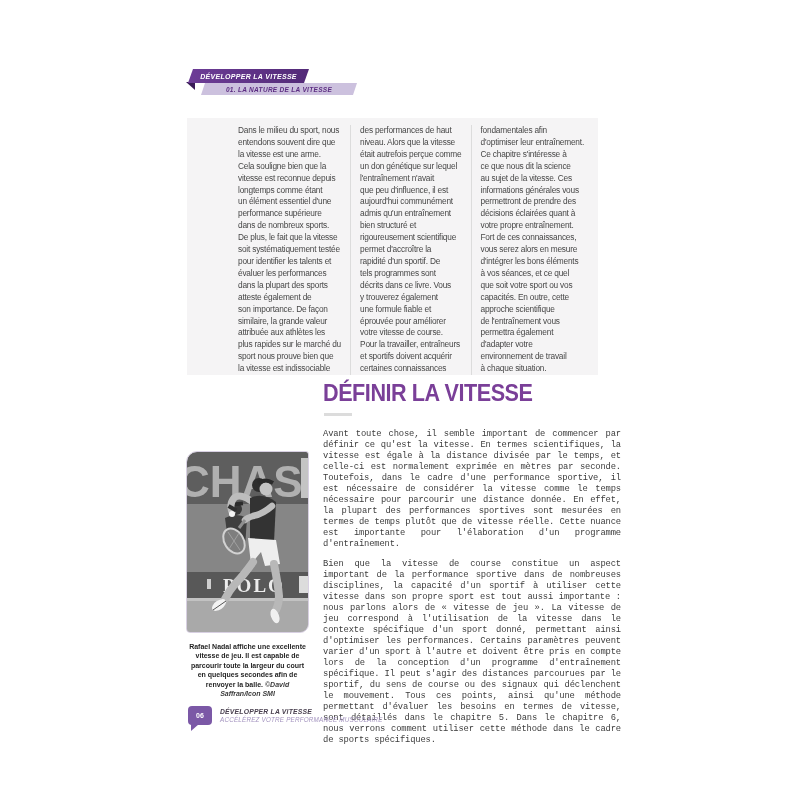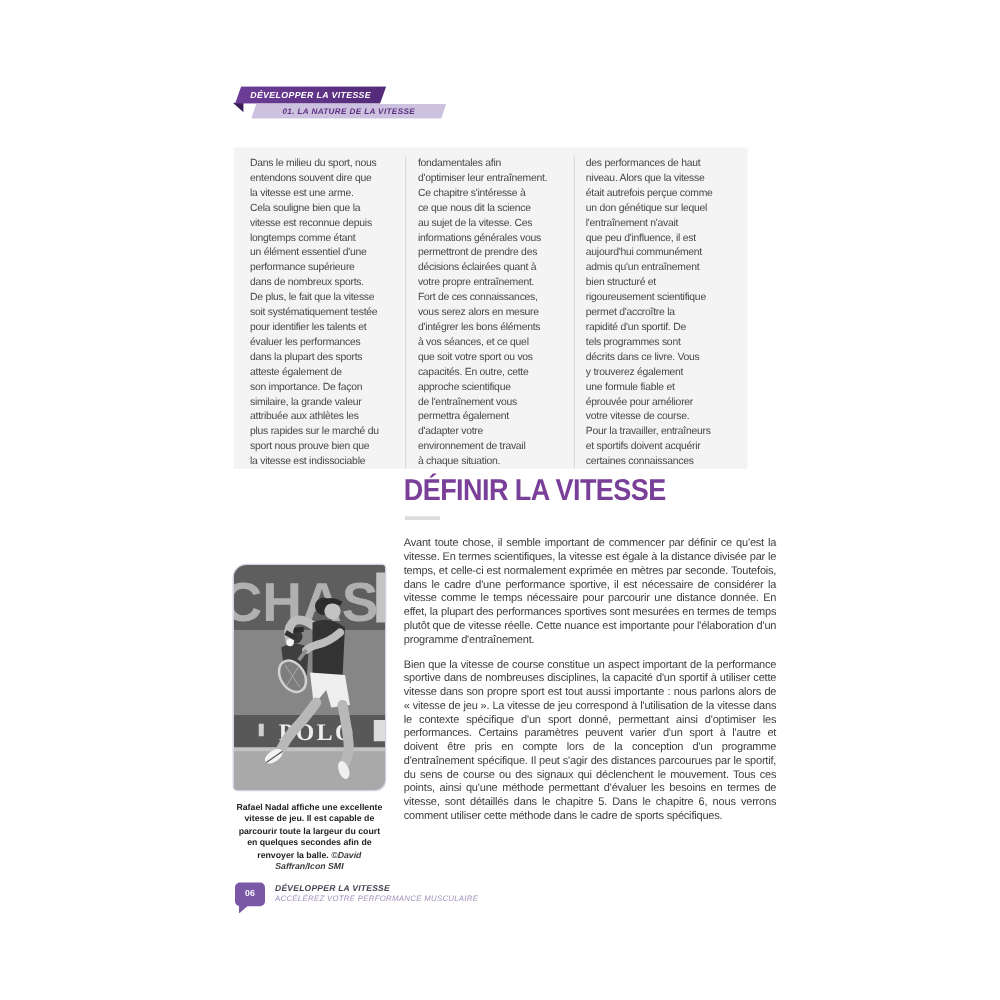--- a/index.html
+++ b/index.html
@@ -28,34 +28,34 @@
     color:#5c2d82;font-size:6.5px;font-weight:700;font-style:italic;letter-spacing:.3px;white-space:nowrap;
   }
   
   .intro-box{
     position:absolute;left:187px;top:118px;width:411px;height:257px;
     background:#f5f4f5;box-sizing:border-box;
     padding:7px 14px 0 13px;display:flex;
   }
   .intro-col{
     flex:1;font-size:8.3px;line-height:11.9px;letter-spacing:-0.2px;
-    color:#474747;white-space:pre;
+    color:#474747;white-space:pre;margin-left:38px;
   }
   .intro-col + .intro-col{border-left:1px solid #dcdcdc;padding-left:9px;margin-left:9px;}
   
   .section{position:absolute;left:323px;top:381px;width:298px;}
   .section-title{
     margin:0;color:#7a3f98;font-size:24px;font-weight:700;line-height:1;
     letter-spacing:-0.5px;white-space:nowrap;
     transform:scaleX(0.9);transform-origin:0 0;
   }
   .title-underline{width:28px;height:3px;background:#dcdcdc;margin:8px 0 13px 1px;}
   .section p{
     margin:0 0 9px 0;font-size:8.8px;line-height:11px;letter-spacing:-0.15px;
-    color:#3c3c3c;text-align:justify;
+    color:#3c3c3c;text-align:justify;font-family:Liberation Mono, monospace;
   }
   
   .photo-figure{position:absolute;left:187px;top:452px;width:121px;}
   .photo-frame{
     width:121px;height:180px;border-radius:10px 2px 8px 3px;overflow:hidden;
     outline:1px solid #d8d0e2;background:#868686;
   }
   .photo-caption{
     margin-top:10px;width:121px;text-align:center;
     font-size:7px;line-height:9.4px;font-weight:700;color:#1f1f1f;
@@ -104,20 +104,41 @@
 pour identifier les talents et
 évaluer les performances
 dans la plupart des sports
 atteste également de
 son importance. De façon
 similaire, la grande valeur
 attribuée aux athlètes les
 plus rapides sur le marché du
 sport nous prouve bien que
 la vitesse est indissociable</div>
+  <div class="intro-col">des performances de haut
+niveau. Alors que la vitesse
+était autrefois perçue comme
+un don génétique sur lequel
+l'entraînement n'avait
+que peu d'influence, il est
+aujourd'hui communément
+admis qu'un entraînement
+bien structuré et
+rigoureusement scientifique
+permet d'accroître la
+rapidité d'un sportif. De
+tels programmes sont
+décrits dans ce livre. Vous
+y trouverez également
+une formule fiable et
+éprouvée pour améliorer
+votre vitesse de course.
+Pour la travailler, entraîneurs
+et sportifs doivent acquérir
+certaines connaissances</div>
   <div class="intro-col">fondamentales afin
 d'optimiser leur entraînement.
 Ce chapitre s'intéresse à
 ce que nous dit la science
 au sujet de la vitesse. Ces
 informations générales vous
 permettront de prendre des
 décisions éclairées quant à
 votre propre entraînement.
 Fort de ces connaissances,
@@ -125,41 +146,20 @@
 d'intégrer les bons éléments
 à vos séances, et ce quel
 que soit votre sport ou vos
 capacités. En outre, cette
 approche scientifique
 de l'entraînement vous
 permettra également
 d'adapter votre
 environnement de travail
 à chaque situation.</div>
-  <div class="intro-col">des performances de haut
-niveau. Alors que la vitesse
-était autrefois perçue comme
-un don génétique sur lequel
-l'entraînement n'avait
-que peu d'influence, il est
-aujourd'hui communément
-admis qu'un entraînement
-bien structuré et
-rigoureusement scientifique
-permet d'accroître la
-rapidité d'un sportif. De
-tels programmes sont
-décrits dans ce livre. Vous
-y trouverez également
-une formule fiable et
-éprouvée pour améliorer
-votre vitesse de course.
-Pour la travailler, entraîneurs
-et sportifs doivent acquérir
-certaines connaissances</div>
 </div>
 
 <div class="section">
   <h1 class="section-title">DÉFINIR LA VITESSE</h1>
   <div class="title-underline"></div>
   <p>Avant toute chose, il semble important de commencer par définir ce qu'est la vitesse. En termes scientifiques, la vitesse est égale à la distance divisée par le temps, et celle-ci est normalement exprimée en mètres par seconde. Toutefois, dans le cadre d'une performance sportive, il est nécessaire de considérer la vitesse comme le temps nécessaire pour parcourir une distance donnée. En effet, la plupart des performances sportives sont mesurées en termes de temps plutôt que de vitesse réelle. Cette nuance est importante pour l'élaboration d'un programme d'entraînement.</p>
   <p>Bien que la vitesse de course constitue un aspect important de la performance sportive dans de nombreuses disciplines, la capacité d'un sportif à utiliser cette vitesse dans son propre sport est tout aussi importante : nous parlons alors de « vitesse de jeu ». La vitesse de jeu correspond à l'utilisation de la vitesse dans le contexte spécifique d'un sport donné, permettant ainsi d'optimiser les performances. Certains paramètres peuvent varier d'un sport à l'autre et doivent être pris en compte lors de la conception d'un programme d'entraînement spécifique. Il peut s'agir des distances parcourues par le sportif, du sens de course ou des signaux qui déclenchent le mouvement. Tous ces points, ainsi qu'une méthode permettant d'évaluer les besoins en termes de vitesse, sont détaillés dans le chapitre 5. Dans le chapitre 6, nous verrons comment utiliser cette méthode dans le cadre de sports spécifiques.</p>
 </div>
 
 <figure class="photo-figure" style="margin:0">

